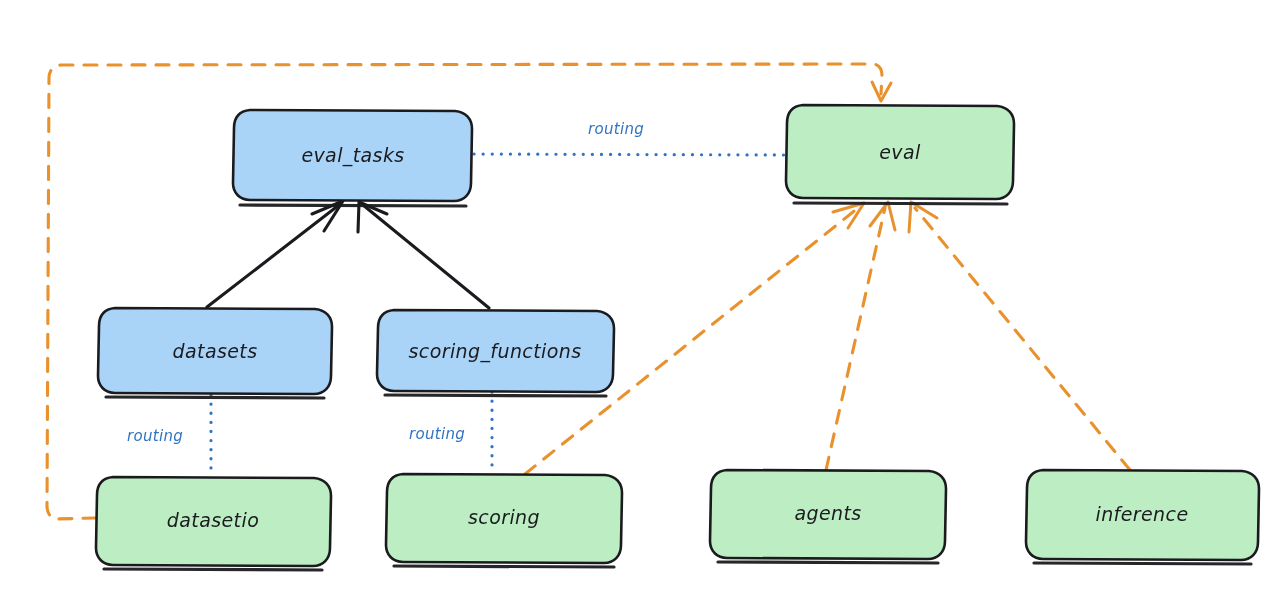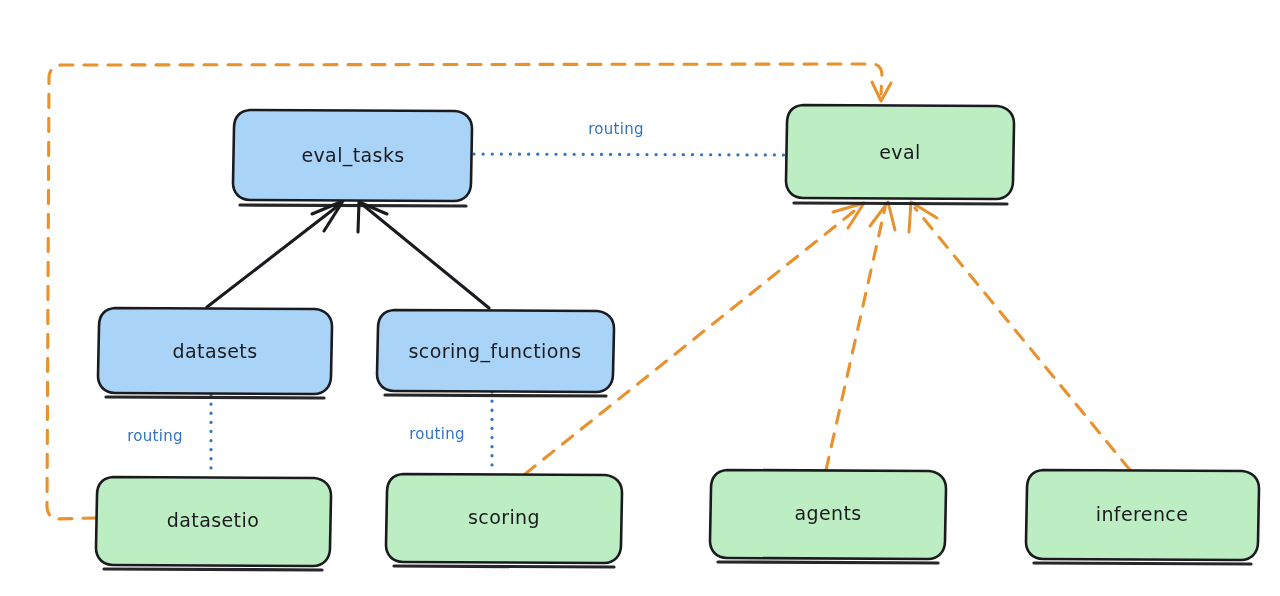--- a/index.html
+++ b/index.html
@@ -11,20 +11,21 @@
     width: 1280px;
     height: 596px;
     font-family: "DejaVu Sans", sans-serif;
     overflow: hidden;
   }
   #diagram-root {
     position: relative;
     width: 1067px;
     height: 596px;
     background: #ffffff;
+    font-style: italic;
   }
   #diagram-svg {
     position: absolute;
     top: 0;
     left: 0;
     width: 1280px;
     height: 596px;
   }
   .node-label {
     font-family: "DejaVu Sans", sans-serif;

